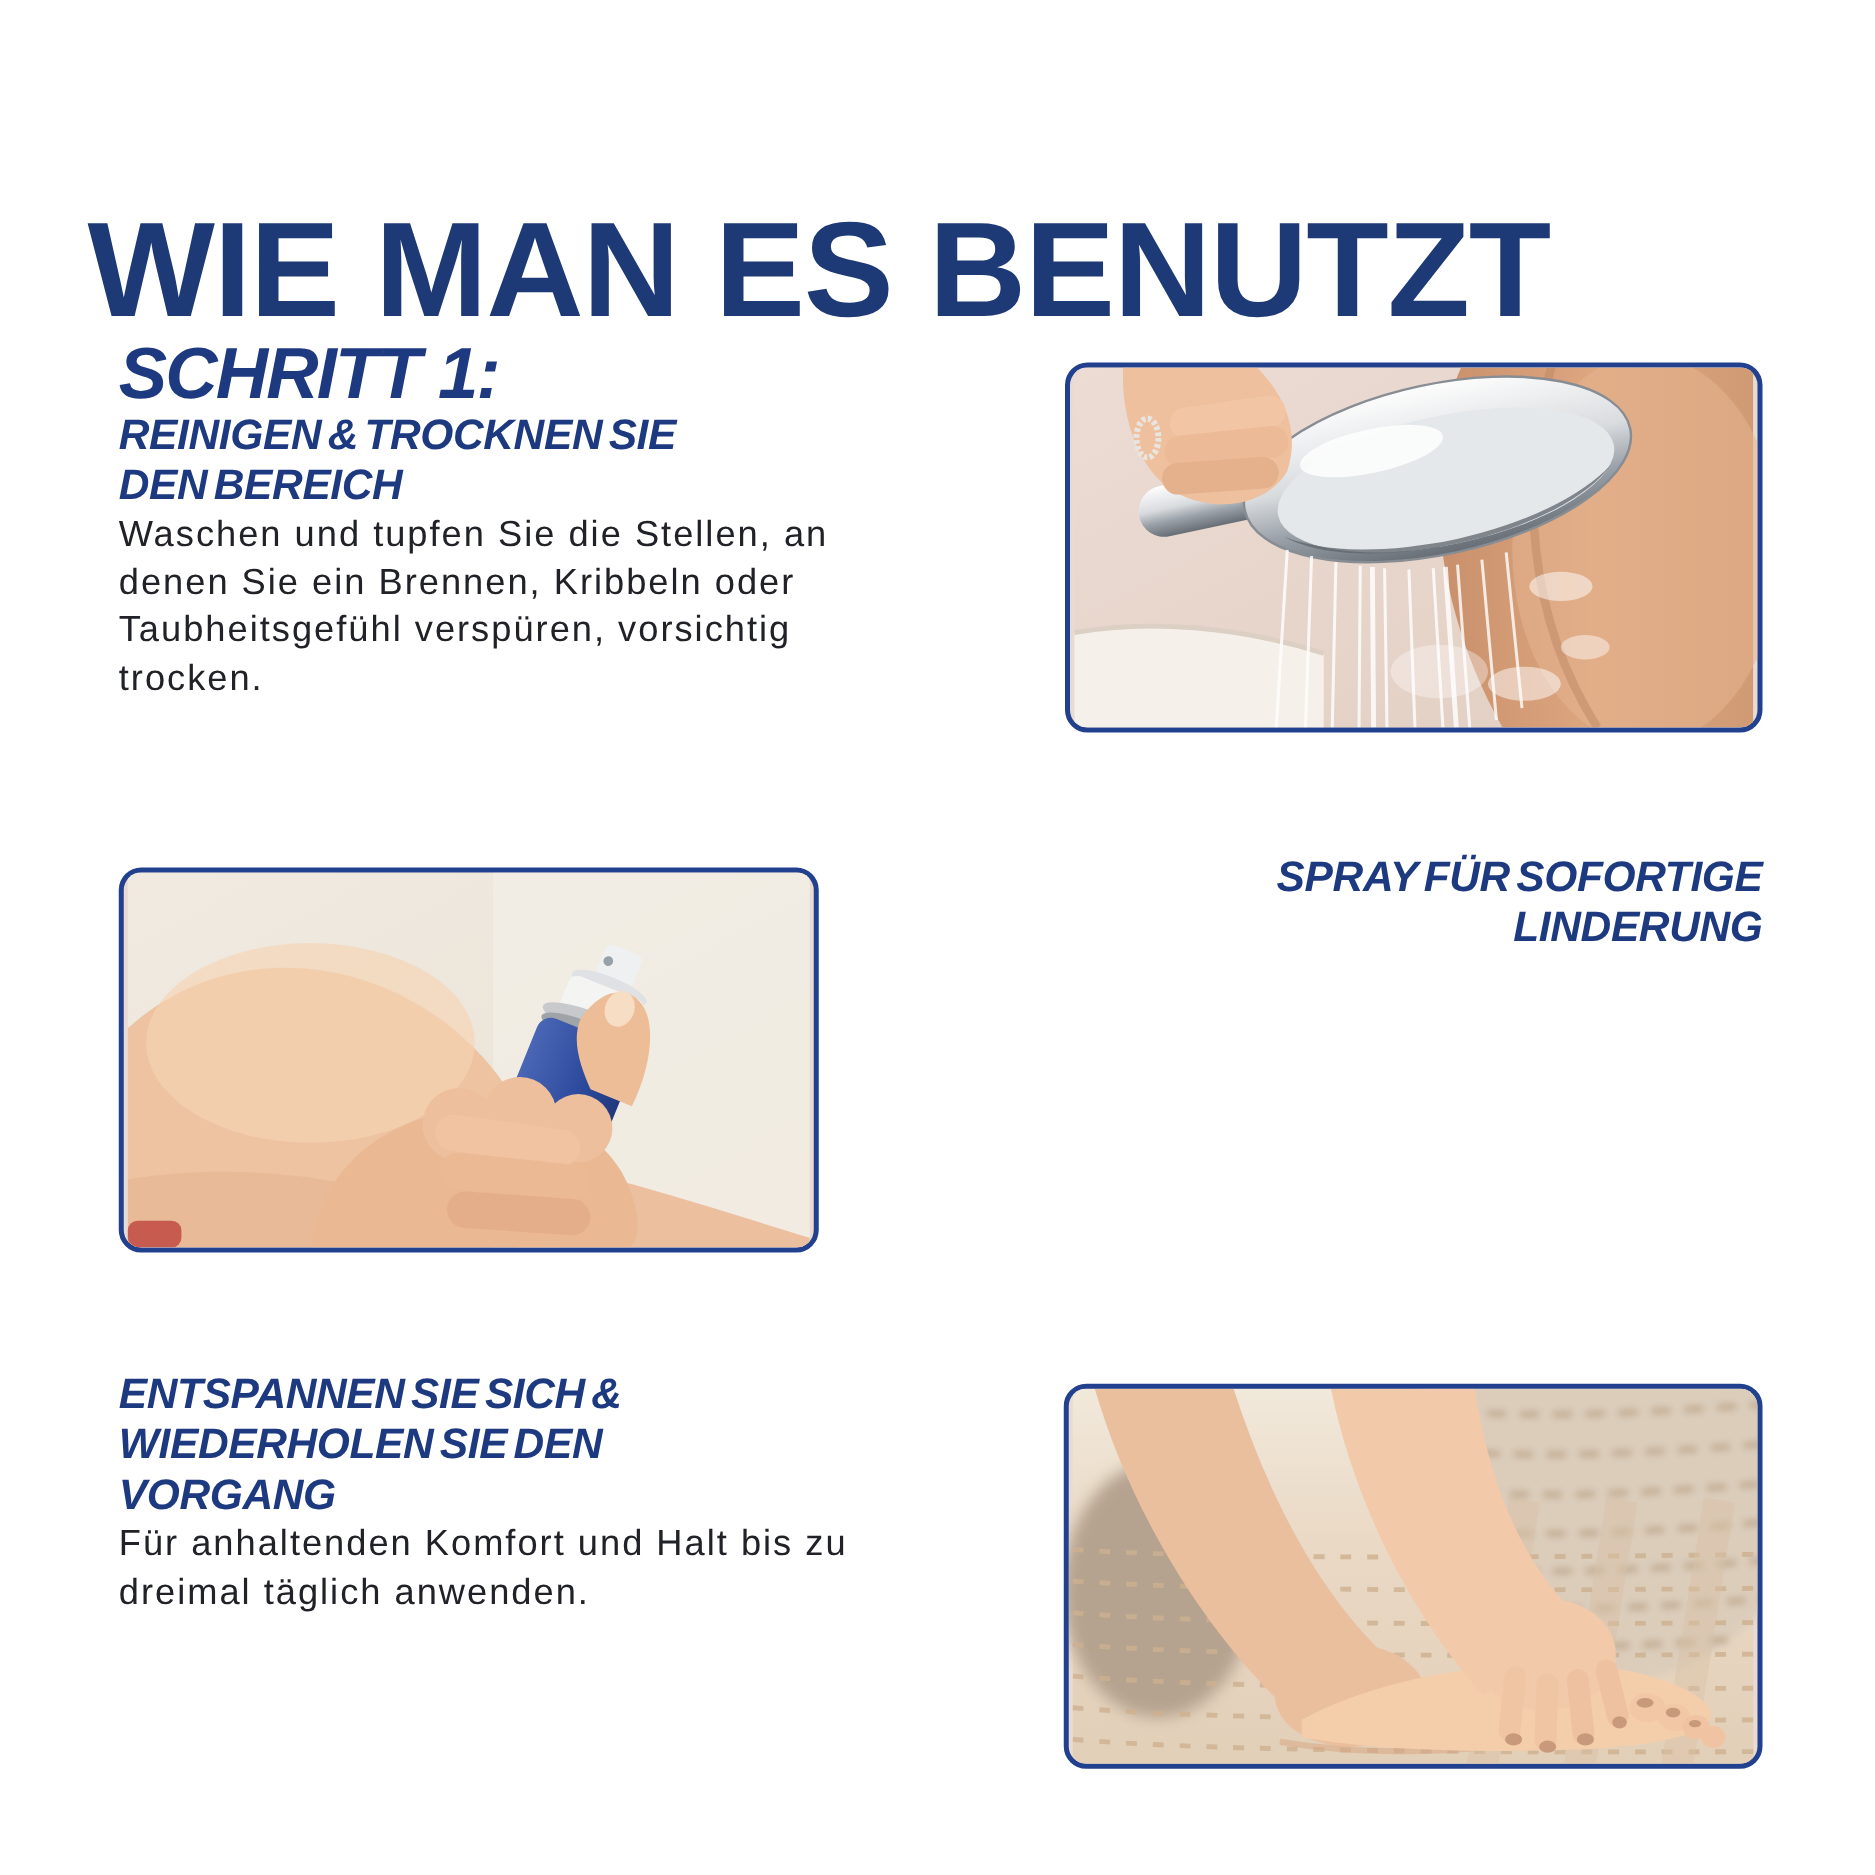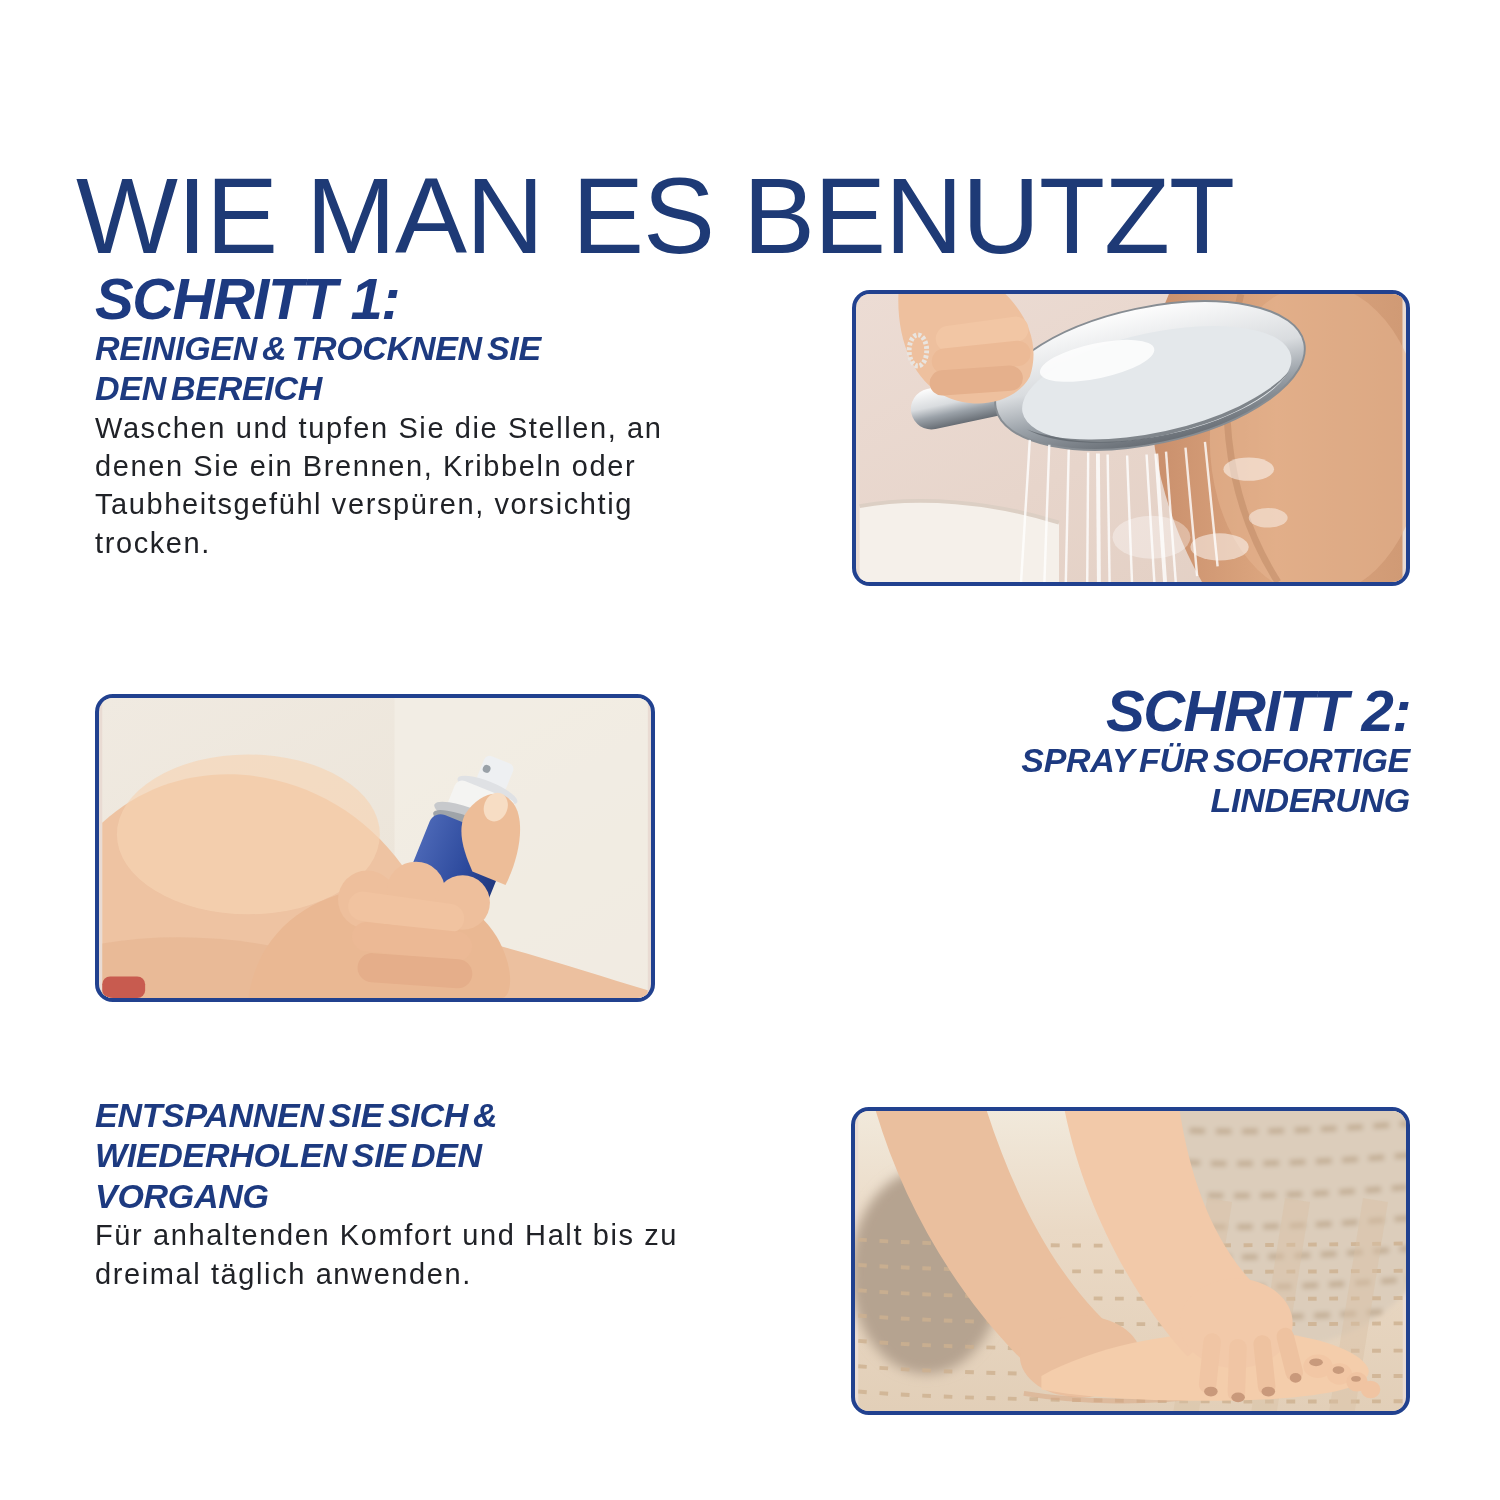--- a/index.html
+++ b/index.html
@@ -6,21 +6,21 @@
   body{
     width:1500px;height:1500px;background:#ffffff;
     font-family:"Liberation Sans",sans-serif;
     position:relative;overflow:hidden;
     -webkit-font-smoothing:antialiased;
   }
   #canvas{position:absolute;inset:0;width:1500px;height:1500px;}
 
   .page-title{
     position:absolute;left:0;top:82px;width:1310px;
-    text-align:center;font-weight:400;font-size:108px;line-height:1.15;
+    text-align:center;font-weight:700;font-size:108px;line-height:1.15;
     letter-spacing:-1px;color:#1e3a76;white-space:nowrap;
   }
 
   .step{position:absolute;}
   .step-label{
     font-style:italic;font-weight:700;font-size:58px;line-height:1.0;
     letter-spacing:-1.5px;color:#1d3a80;
   }
   .step-heading{
     font-style:italic;font-weight:700;font-size:34px;line-height:1.19;
@@ -178,21 +178,20 @@
         <rect x="256" y="235" width="124" height="30" rx="15" fill="#ecb995" transform="rotate(6 318 250)"></rect>
         <rect x="262" y="265" width="118" height="30" rx="15" fill="#e5ae8a" transform="rotate(4 321 280)"></rect>
         <path d="M372,120 C388,96 410,92 422,108 C434,124 430,160 414,192 L380,178 C372,160 364,138 372,120 Z" fill="#edbd98"></path>
         <ellipse cx="404" cy="112" rx="12" ry="15" fill="#f7ddc4" transform="rotate(20 404 112)"></ellipse>
       </g>
       <rect x="0" y="286" width="44" height="22" rx="8" fill="#c24a42" opacity="0.85"></rect>
     </svg>
   </div>
 
   <div class="step" id="step2">
-    <div class="step-label">SCHRITT 2:</div>
     <div class="step-heading">SPRAY FÜR SOFORTIGE
 LINDERUNG</div>
   </div>
 
   <div class="step" id="step3">
     <div class="step-heading">ENTSPANNEN SIE SICH &amp;
 WIEDERHOLEN SIE DEN
 VORGANG</div>
     <div class="step-body">Für anhaltenden Komfort und Halt bis zu
 dreimal täglich anwenden.</div>

